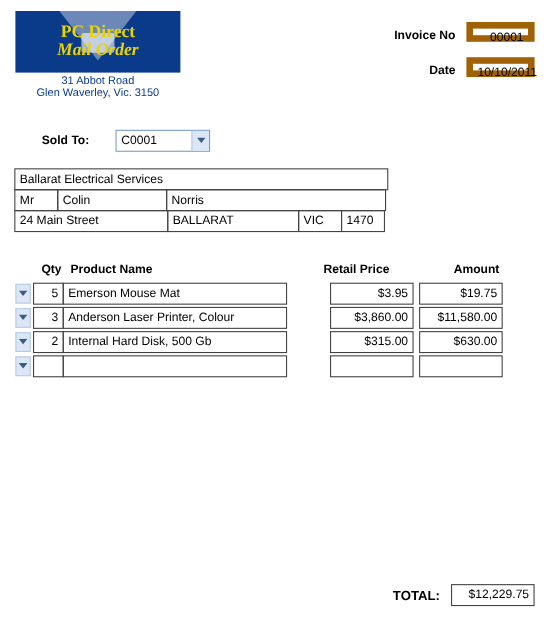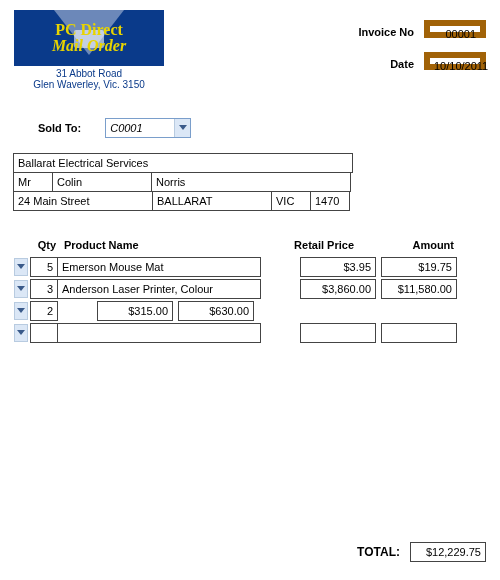--- a/index.html
+++ b/index.html
@@ -41,21 +41,21 @@
   .invoice-meta .label { font-weight: bold; font-size: 11px; }
   .invoice-meta .box {
     width: 62px; height: 18px; border: 6px solid #a16207; padding: 2px 4px; font-size: 11px;
     text-align: right;
   }
   .soldto-row { margin-top: 28px; display: flex; align-items: center; gap: 24px; margin-left: 24px; }
   .soldto-row .label { font-weight: bold; font-size: 11px; }
   .dropdown {
     width: 86px; height: 20px; border: 1px solid #7a9ecb;
     display: flex; align-items: center; justify-content: space-between;
-    padding: 0 0 0 4px; background: #fff; font-size: 11px; font-style: italic;
+    padding: 0 0 0 4px; background: #fff; font-size: 11px;
   }
   .dd-btn {
     width: 16px; height: 18px; background: #dbe7f6;
     display: flex; align-items: center; justify-content: center;
     border-left: 1px solid #b8cbe0;
   }
   .dd-btn svg, .row-arrow svg { display:block; }
   .addr-block { margin-top: 16px; }
   .addr-row { display: flex; }
   .cell {
@@ -80,21 +80,21 @@
     border: 1px solid #444; height: 20px; padding: 2px 4px;
     font-size: 11px; display: flex; align-items: center;
     margin-left: -1px;
   }
   .qty-cell { width: 28px; justify-content: flex-end; margin-left:2px; }
   .name-cell { width: 204px; }
   .retail-cell { width: 76px; justify-content: flex-end; }
   .amount-cell { width: 76px; justify-content: flex-end; }
   .gap-cell { width: 40px; }
   .total-row {
-    position: absolute; bottom: 18px; right: 14px;
+    position: absolute; bottom: 29px; right: 14px;
     display: flex; align-items: center; gap: 10px;
   }
   .total-label { font-weight: bold; font-size: 12px; }
   .total-box {
     width: 76px; height: 20px; border: 1px solid #444;
     display: flex; align-items: center; justify-content: flex-end;
     padding: 2px 4px; font-size: 11px;
   }
 </style>
 </head>
@@ -194,20 +194,21 @@
         <div style="width:6px"></div>
         <div class="qcell amount-cell">$11,580.00</div>
       </div>
       <div class="line-row">
         <div class="row-arrow">
           <svg width="8" height="6">
             <polygon points="0,0 8,0 4,5" fill="#3a5a8a"></polygon>
           </svg>
         </div>
         <div class="qcell qty-cell">2</div>
+        <div class="qcell name-cell">Internal Hard Disk, 500 Gb</div>
         <div class="gap-cell"></div>
         <div class="qcell retail-cell">$315.00</div>
         <div style="width:6px"></div>
         <div class="qcell amount-cell">$630.00</div>
       </div>
       <div class="line-row">
         <div class="row-arrow">
           <svg width="8" height="6">
             <polygon points="0,0 8,0 4,5" fill="#3a5a8a"></polygon>
           </svg>

